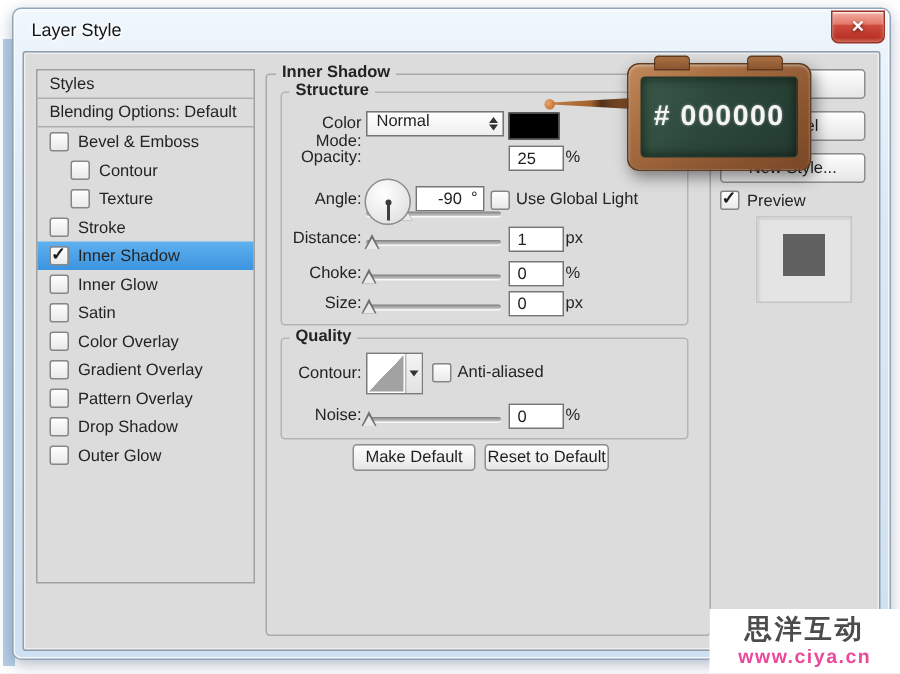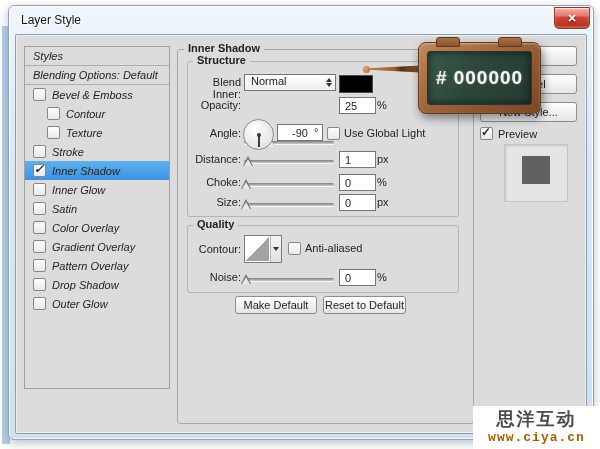--- a/index.html
+++ b/index.html
@@ -18,21 +18,21 @@
              border:1px solid #99342a;
              background:linear-gradient(180deg,#f4b0a4,#e4776a 40%,#cf4a3c 45%,#b93225 85%,#c4553f);
              box-shadow:inset 0 1px 0 rgba(255,255,255,.65), inset 0 0 3px rgba(255,255,255,.3);
              display:flex;align-items:center;justify-content:center;cursor:default;}
   .close-x{color:#fff;font-size:11px;font-weight:bold;text-shadow:0 1px 2px rgba(0,0,0,.6);line-height:1;}
   .client{position:absolute;left:6px;top:28px;width:570px;height:398px;background:#dcdcdc;
           border:1px solid #8e9eae;border-radius:2px;box-shadow:inset 0 0 0 1px rgba(255,255,255,.55);}
 
   
   .styles-panel{position:absolute;left:8px;top:11px;width:144px;height:341px;border:1px solid #a0a0a0;background:#dcdcdc;}
-  .srow{position:relative;height:19px;display:flex;align-items:center;padding-left:8px;box-sizing:border-box;font-style:italic;}
+  .srow{position:relative;height:19px;display:flex;align-items:center;padding-left:8px;box-sizing:border-box;}
   .srow.sep{border-bottom:1px solid #aeaeae;}
   .srow.indent{padding-left:22px;}
   .srow.selected{background:linear-gradient(180deg,#5fb0ee,#3c94e0);}
   .hdr{font-weight:normal;}
   .cb,.cbx{width:11px;height:11px;border:1px solid #878787;border-radius:2px;
         background:linear-gradient(180deg,#fefefe,#e9e9e9);position:relative;flex:0 0 auto;}
   .cb{margin-right:6px;}
   .cb .mark,.cbx .mark{display:none;position:absolute;left:0;top:-3px;font-size:12px;font-weight:bold;color:#1d1d1d;}
   .cb.checked .mark,.cbx.checked .mark{display:block;}
   .slbl{white-space:nowrap;}
@@ -111,21 +111,21 @@
          background:linear-gradient(120deg,#3a5a4a,#2c473a 45%,#243b31);
          box-shadow:inset 0 0 8px rgba(0,0,0,.6);
          display:flex;align-items:center;justify-content:center;}
   .board-text{color:#f5f5f5;font-weight:bold;font-size:19px;letter-spacing:1px;
               text-shadow:0 0 2px rgba(255,255,255,.45);}
 
   
   .watermark{position:absolute;left:473px;top:406px;width:127px;height:43px;background:#fff;
              text-align:center;z-index:30;}
   .wm1{font-size:18px;font-weight:bold;letter-spacing:2px;color:#4c4c4c;margin-top:2px;line-height:22px;}
-  .wm2{font-size:13px;font-weight:bold;letter-spacing:1px;color:#a16207;line-height:15px;font-family:Liberation Mono, monospace;}
+  .wm2{font-size:13px;font-weight:bold;letter-spacing:1px;color:#ec4899;line-height:15px;}
 </style>
 </head>
 <body>
 
 <div class="stage">
   <div class="bg-strip"></div>
 
   <div class="window">
     <div class="titlebar">
       <span class="title">Layer Style</span>
@@ -195,21 +195,21 @@
         </div>
       </div>
 
       <div class="main-box">
         <span class="gtitle">Inner Shadow</span>
 
         <div class="group structure">
           <span class="gtitle">Structure</span>
 
           <div class="prow" style="top:12px">
-            <span class="rlabel">Blend Inner:</span>
+            <span class="rlabel">Color Mode:</span>
             <div class="dropdown">
               <span class="ddtext">Normal</span>
               <span class="stepper">
                   <i class="tri-up"></i>
                   <i class="tri-dn"></i>
                 </span>
             </div>
             <div class="swatch" style="background: rgb(0, 0, 0);"></div>
           </div>
 

